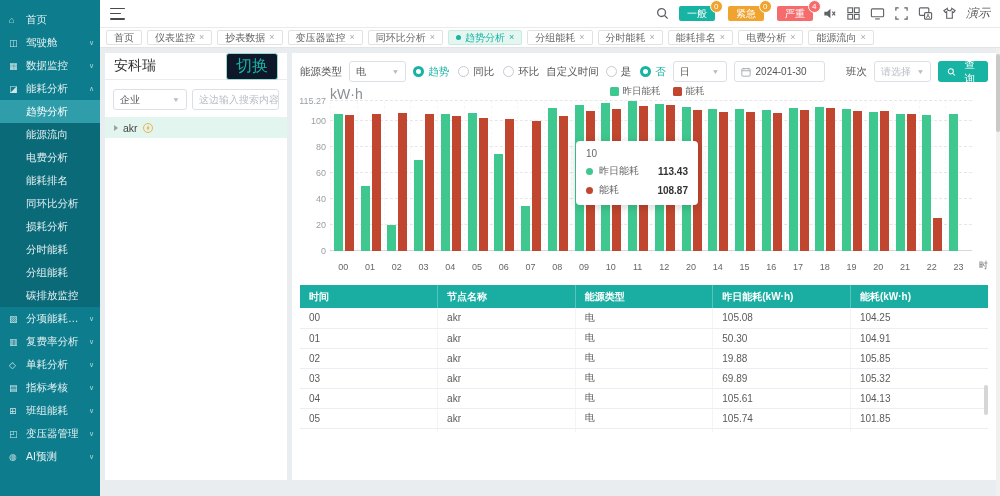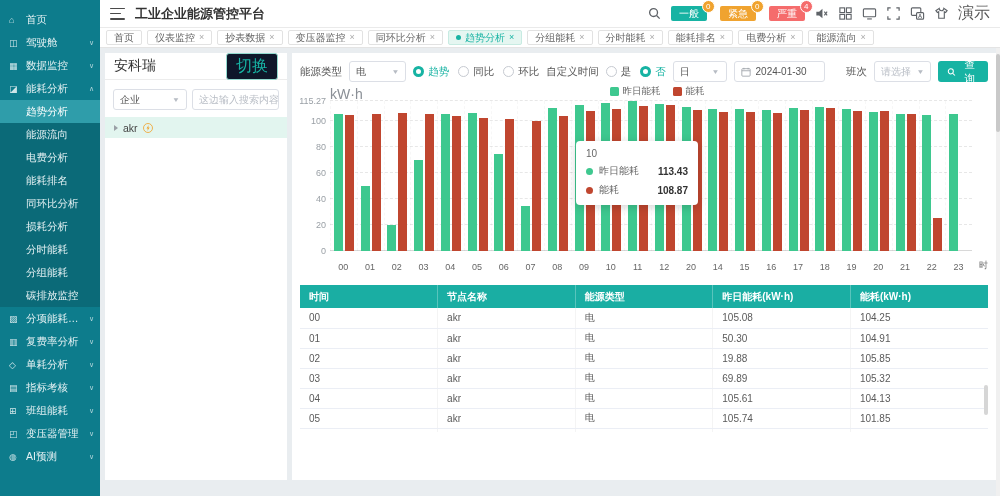--- a/index.html
+++ b/index.html
@@ -20,21 +20,21 @@
   .hdr { position:absolute; left:100px; top:0; width:900px; height:28px; background:#fff; border-bottom:1px solid #eaeaea; display:flex; align-items:center; padding:0 10px; z-index:5; }
   .hmb { width:15px; height:12px; display:flex; flex-direction:column; justify-content:space-between; margin-right:10px; cursor:pointer; }
   .hmb i { display:block; height:1.6px; background:#4a4a4a; border-radius:1px; }
   .hmb i:nth-child(2){ width:70%; }
   .hdr-title { font-size:13px; font-weight:bold; color:#333; }
   .hdr-right { margin-left:auto; display:flex; align-items:center; gap:9px; }
   .hicon { width:15px; height:15px; color:#5f6368; display:inline-flex; cursor:pointer; }
   .hicon svg { width:100%; height:100%; }
   .alarm { border-radius:2px; color:#fff; font-size:10px; line-height:15px; padding:0 8px; position:relative; cursor:pointer; }
   .alarm .sup { position:absolute; top:-6px; right:-8px; color:#fff; border-radius:8px; font-size:8px; line-height:9px; padding:1px 3.5px; border:1px solid #fff; }
-  .demo { font-size:16px; color:#555; cursor:pointer; }
+  .demo { font-size:12px; color:#555; cursor:pointer;font-style:italic; }
 
   
   .tabbar { position:absolute; left:100px; top:28px; width:900px; height:20px; background:#fff; border-bottom:1px solid #e4e4e4; display:flex; gap:5px; padding:2px 6px 0; z-index:4; }
   .tab { border:1px solid #e2e2e2; border-radius:2px; font-size:10px; color:#666; padding:0 7px; display:flex; align-items:center; gap:4px; height:15px; cursor:pointer; white-space:nowrap; background:#fff; }
   .tab .x { font-size:9px; color:#aaa; line-height:1; }
   .tab.active { background:#e5f6f1; color:#17b3a3; border-color:#c7ebe2; }
   .tab.active .x { color:#17b3a3; }
   .tab .dot { width:5px; height:5px; border-radius:50%; background:#17b3a3; }
 
   
@@ -189,21 +189,20 @@
       <span class="m-arr">∨</span>
     </div>
   </aside>
 
 <header class="hdr">
   <span class="hmb">
       <i></i>
       <i></i>
       <i></i>
     </span>
-  <span class="hdr-title">工业企业能源管控平台</span>
   <span class="hdr-right">
     <span class="hicon">
       <svg viewBox="0 0 16 16" fill="none" stroke="currentColor" stroke-width="1.4">
           <circle cx="7" cy="7" r="4.2"></circle>
           <line x1="10.2" y1="10.2" x2="13.5" y2="13.5"></line>
         </svg>
     </span>
     <span id="alarms" style="display:flex;gap:13px;align-items:center;">
         <span class="alarm" style="background: rgb(23, 179, 163);">一般<span class="sup" style="background: rgb(240, 163, 47);">0</span></span>
         <span class="alarm" style="background: rgb(240, 163, 47);">紧急<span class="sup" style="background: rgb(240, 163, 47);">0</span></span>

